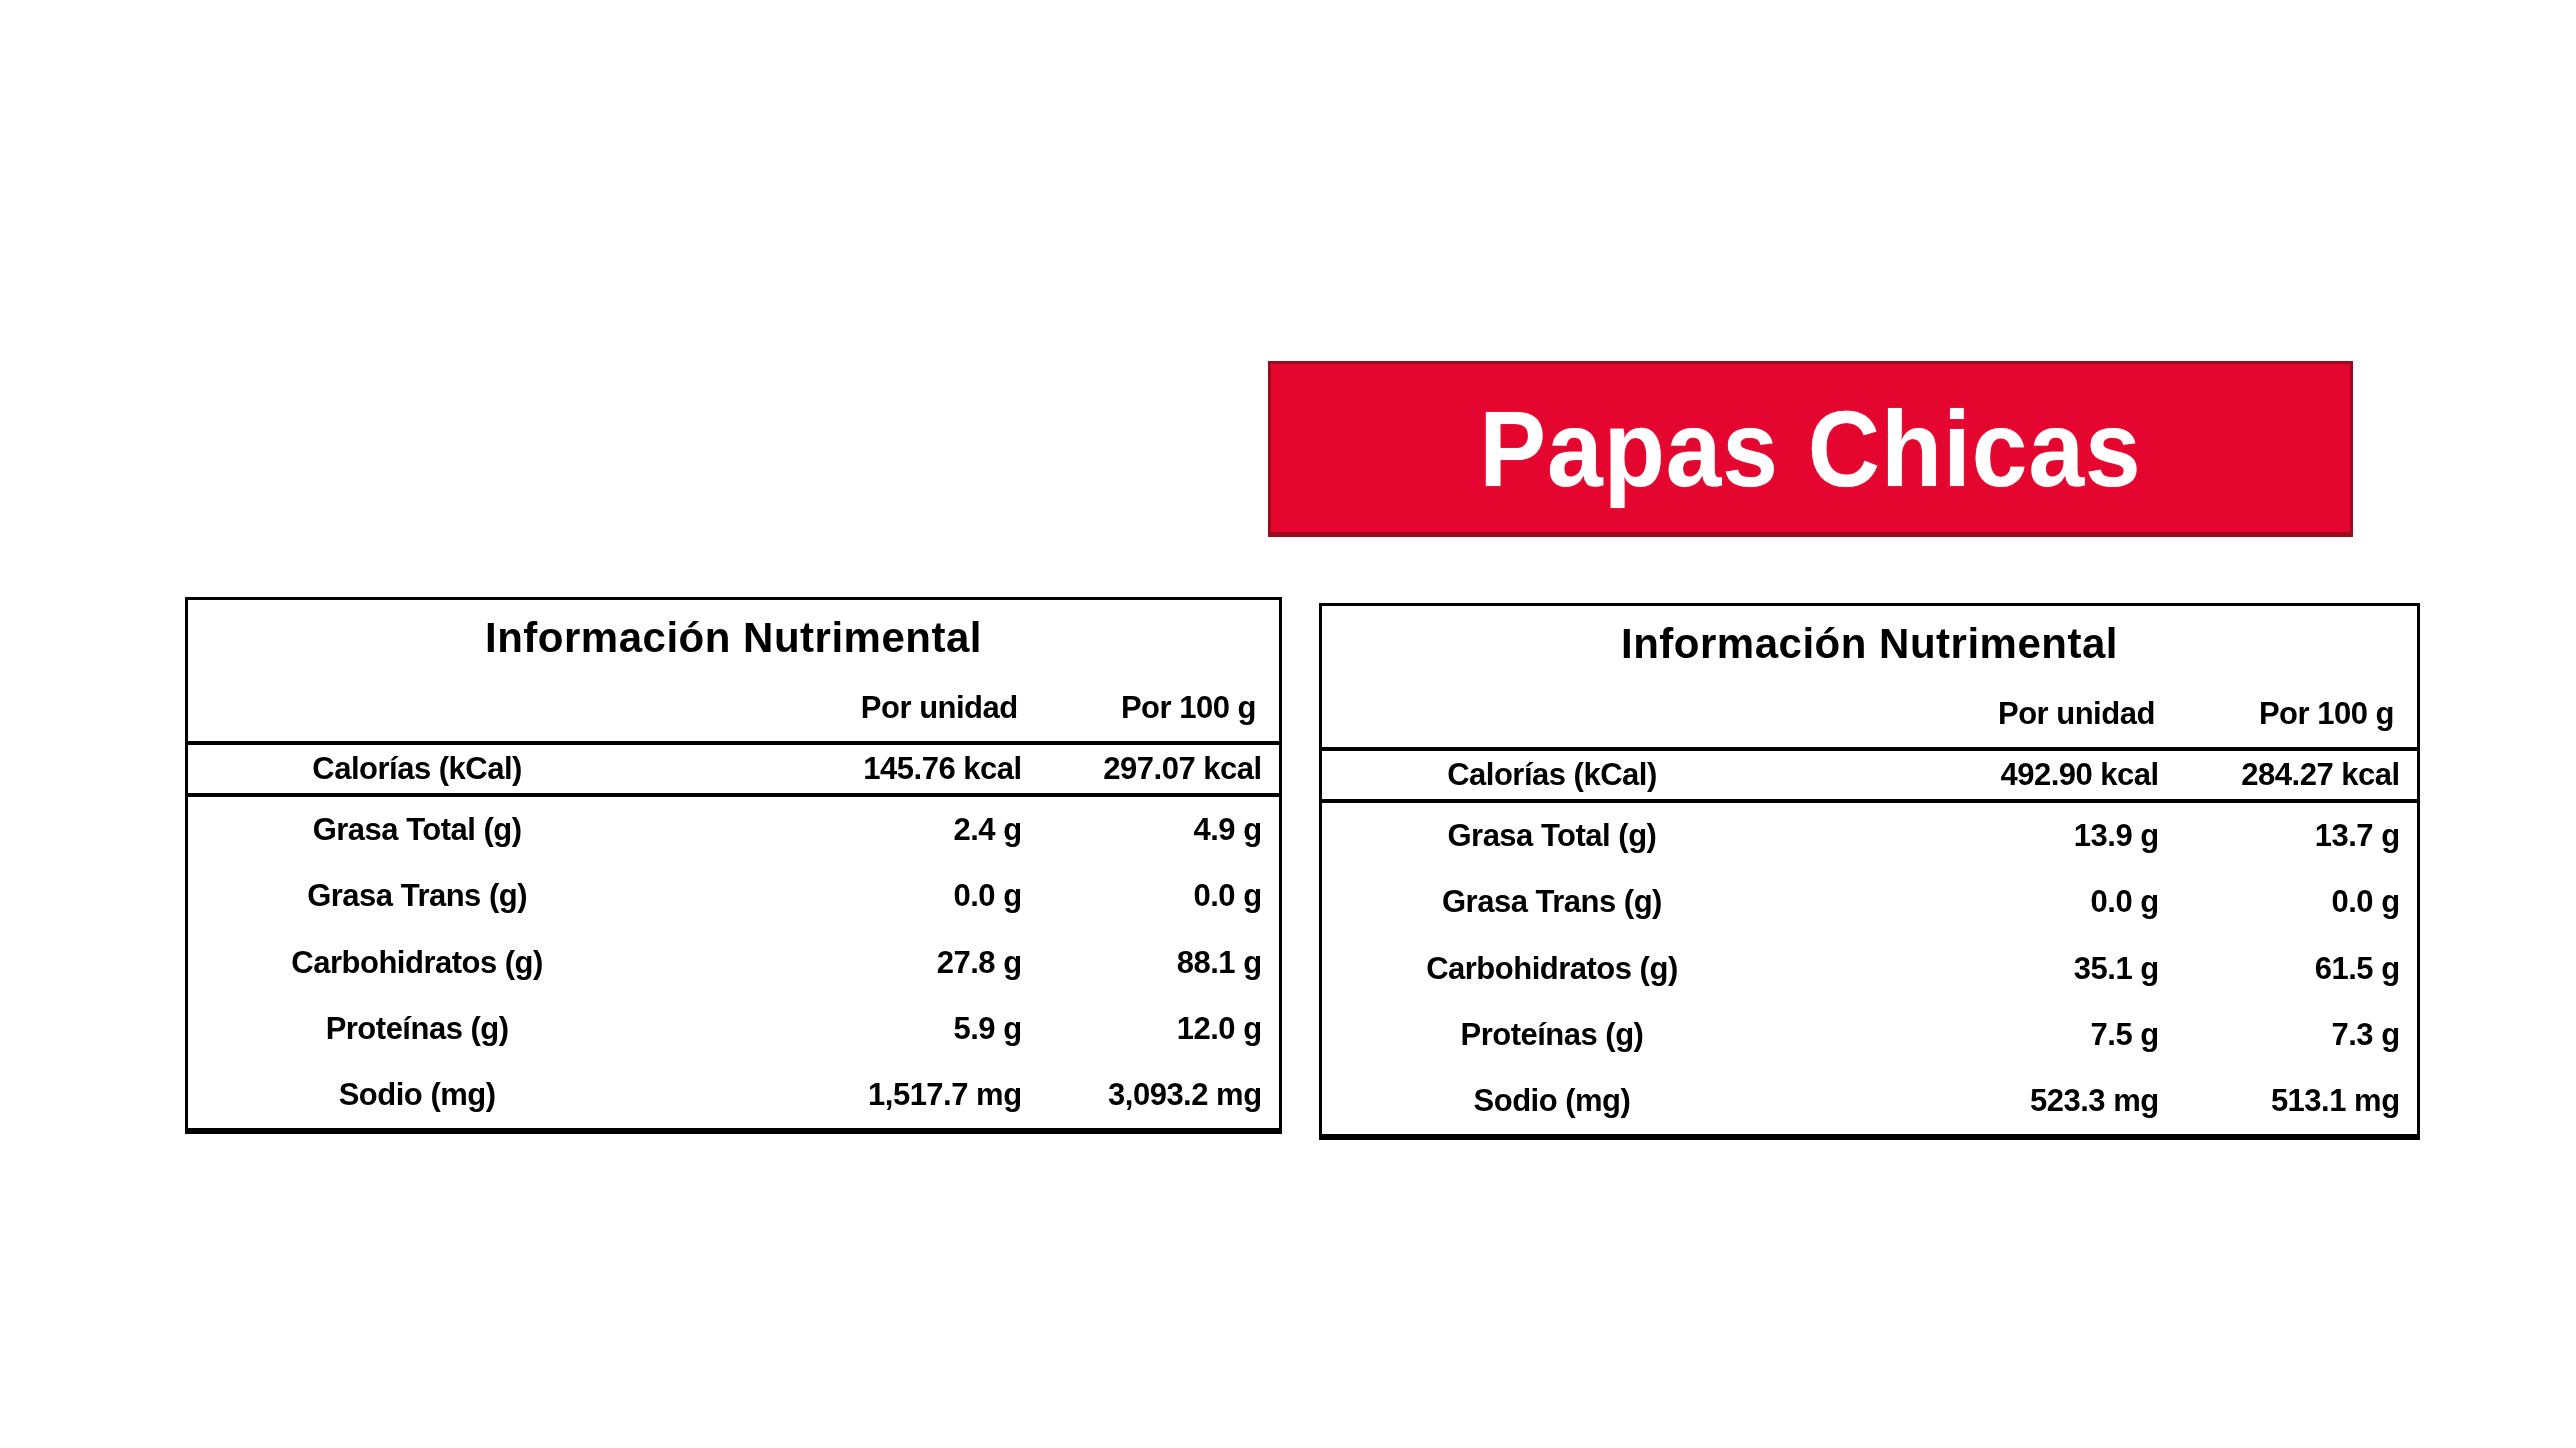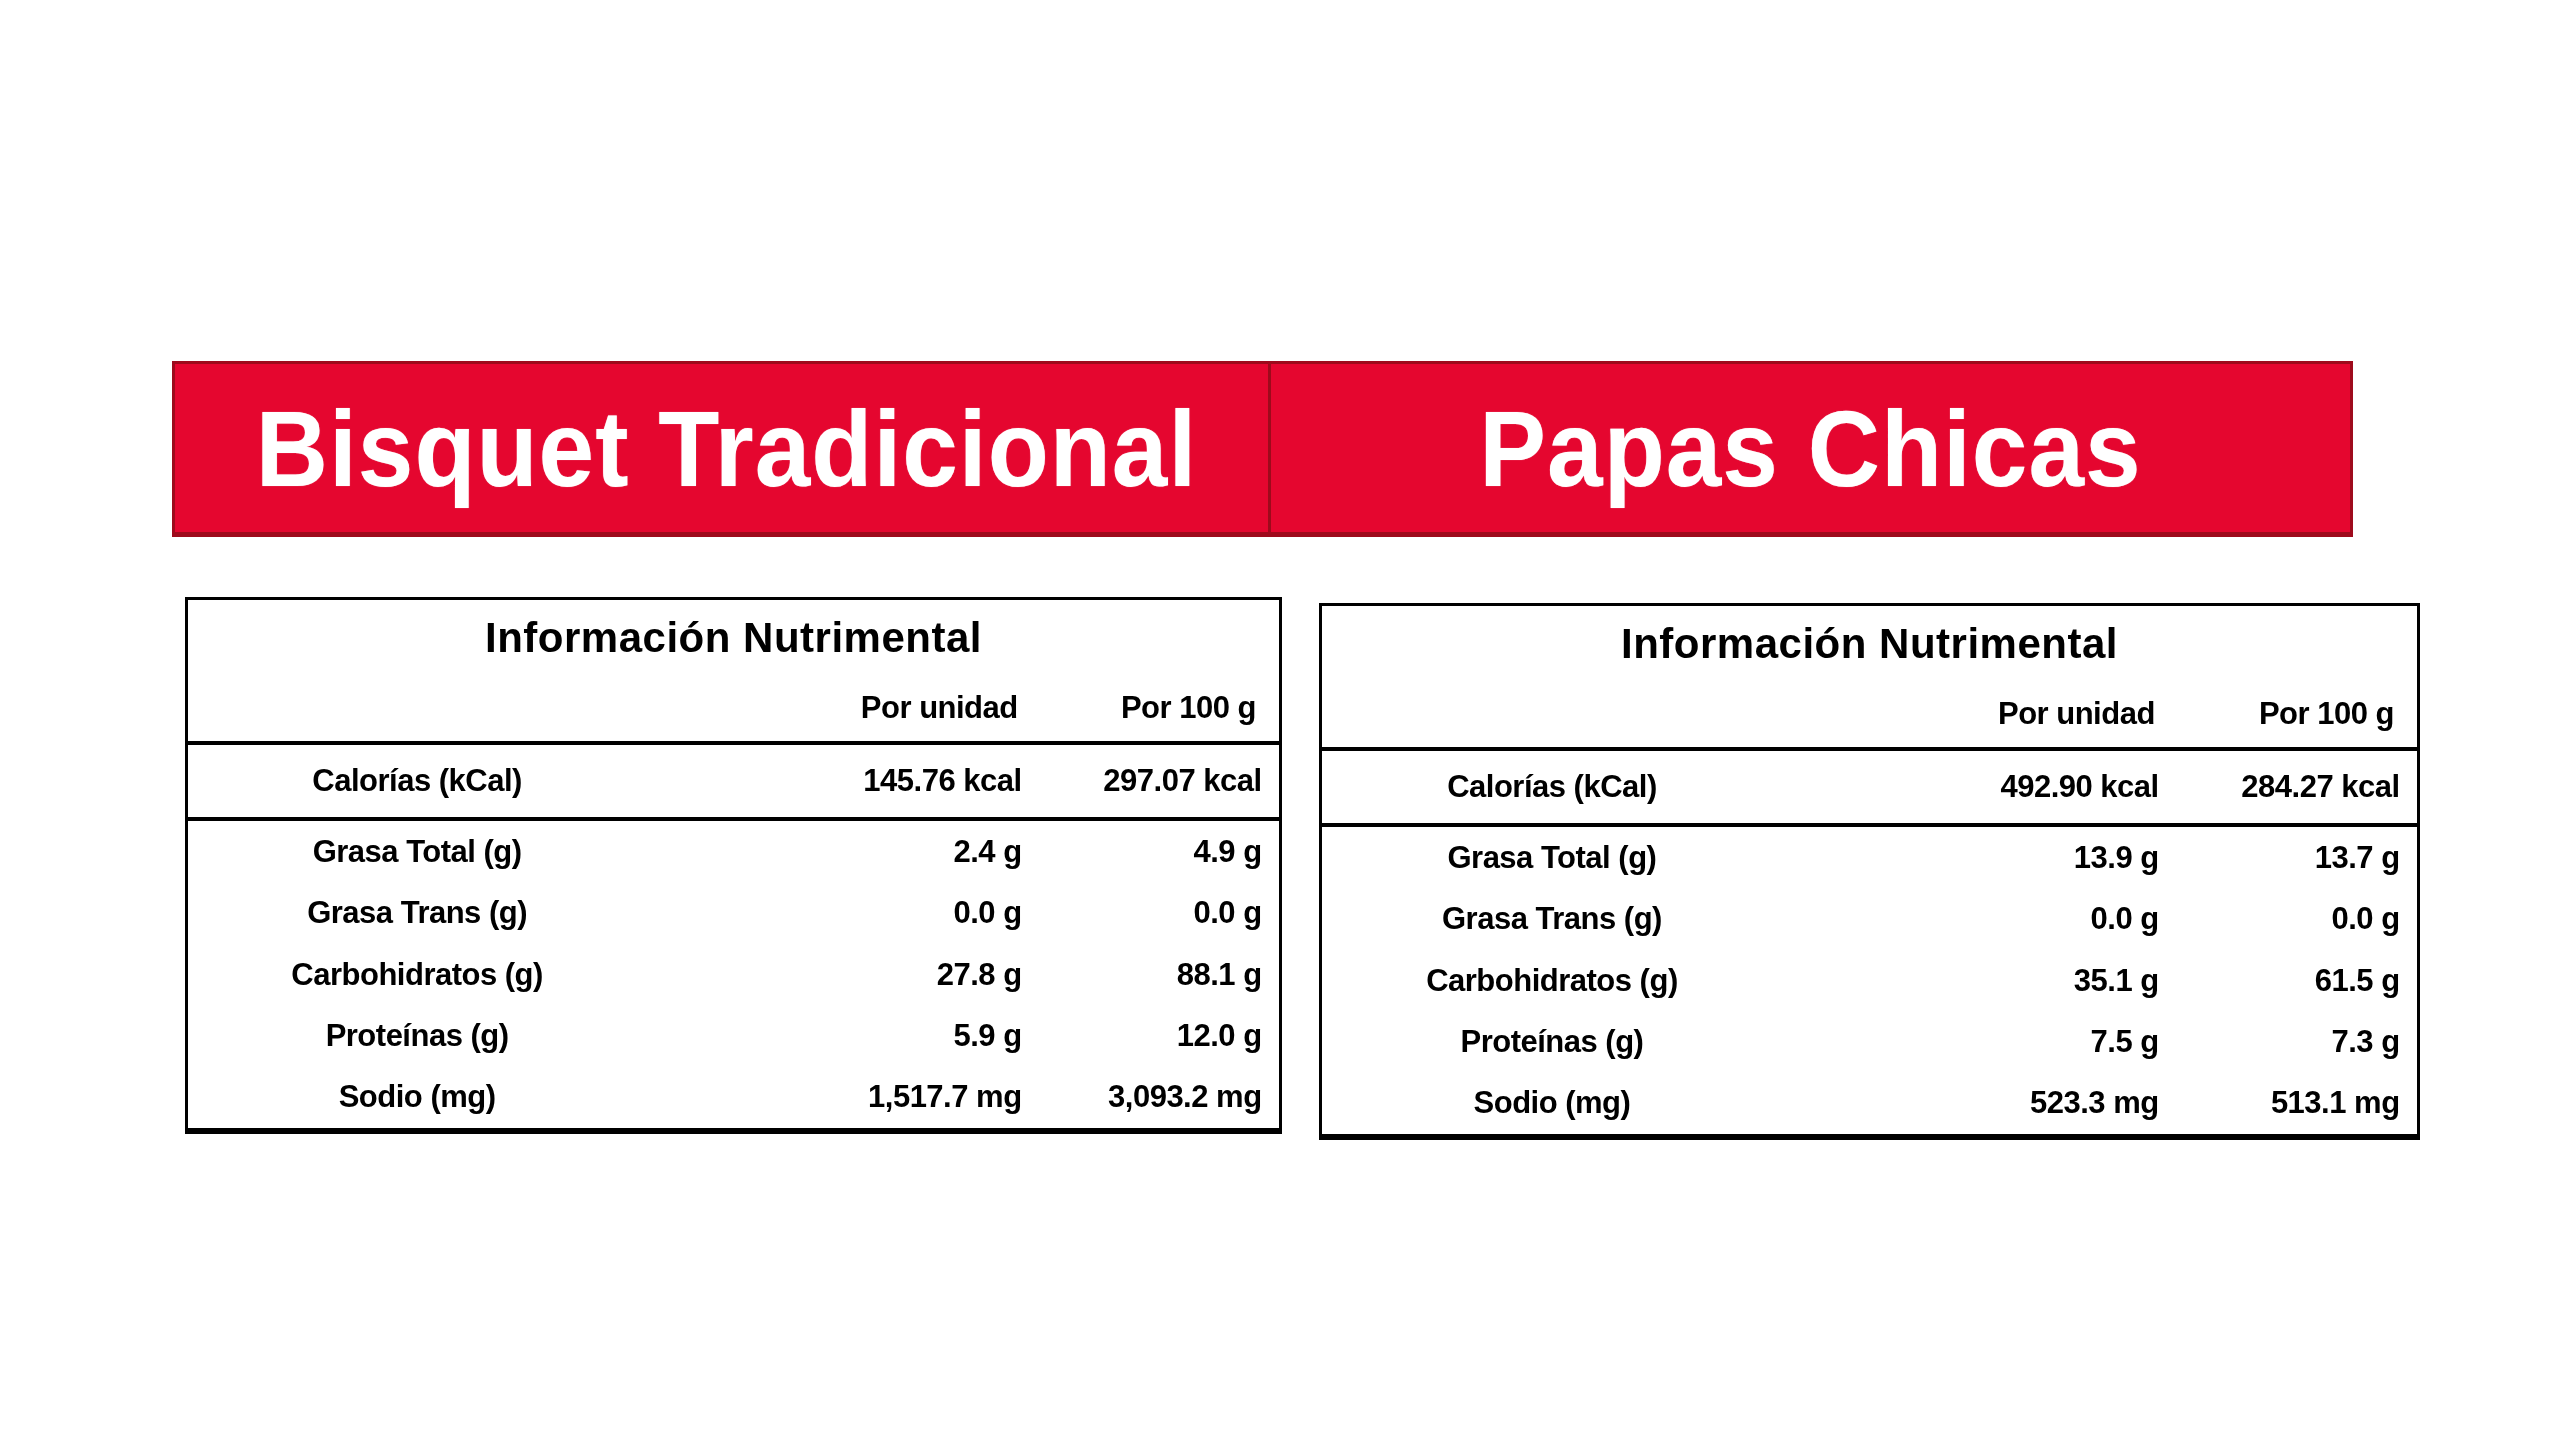--- a/index.html
+++ b/index.html
@@ -52,35 +52,32 @@
     height:66px;display:grid;grid-template-columns:42% 36% 22%;
     align-items:center;
     margin-left:8px;
   }
   .t-head{font-size:31px;font-weight:600;letter-spacing:-0.5px;}
   .sep{border-top:4.8px solid var(--table-border);}
   .t-row{
     display:grid;grid-template-columns:42% 36% 22%;align-items:center;
     font-size:31px;font-weight:600;letter-spacing:-0.5px;
   }
-  .t-row.cal{height:72px;flex:none;border-radius:26px;}
+  .t-row.cal{height:48px;flex:none;border-radius:26px;}
   .t-row.data{flex:1;}
   .c-label{text-align:center;}
   .c-label.indent{}
   .c-val,.c-val2{text-align:right;padding-right:17.4px;white-space:nowrap;}
   .t-headrow .c-val,.t-headrow .c-val2{padding-right:23px;}
 </style>
 </head>
 <body>
 
 <div class="canvas">
 
-  <div class="banner p0-banner">
-    <span class="banner-text">Bisquet Tradicional</span>
-  </div>
 
   <div class="ntable p0-table">
     <div class="t-title">Información Nutrimental</div>
     <div class="t-headrow">
       <div class="c-label"></div>
       <div class="c-val t-head">Por unidad</div>
       <div class="c-val2 t-head">Por 100 g</div>
     </div>
     <div class="sep"></div>
     <div class="t-row cal">

